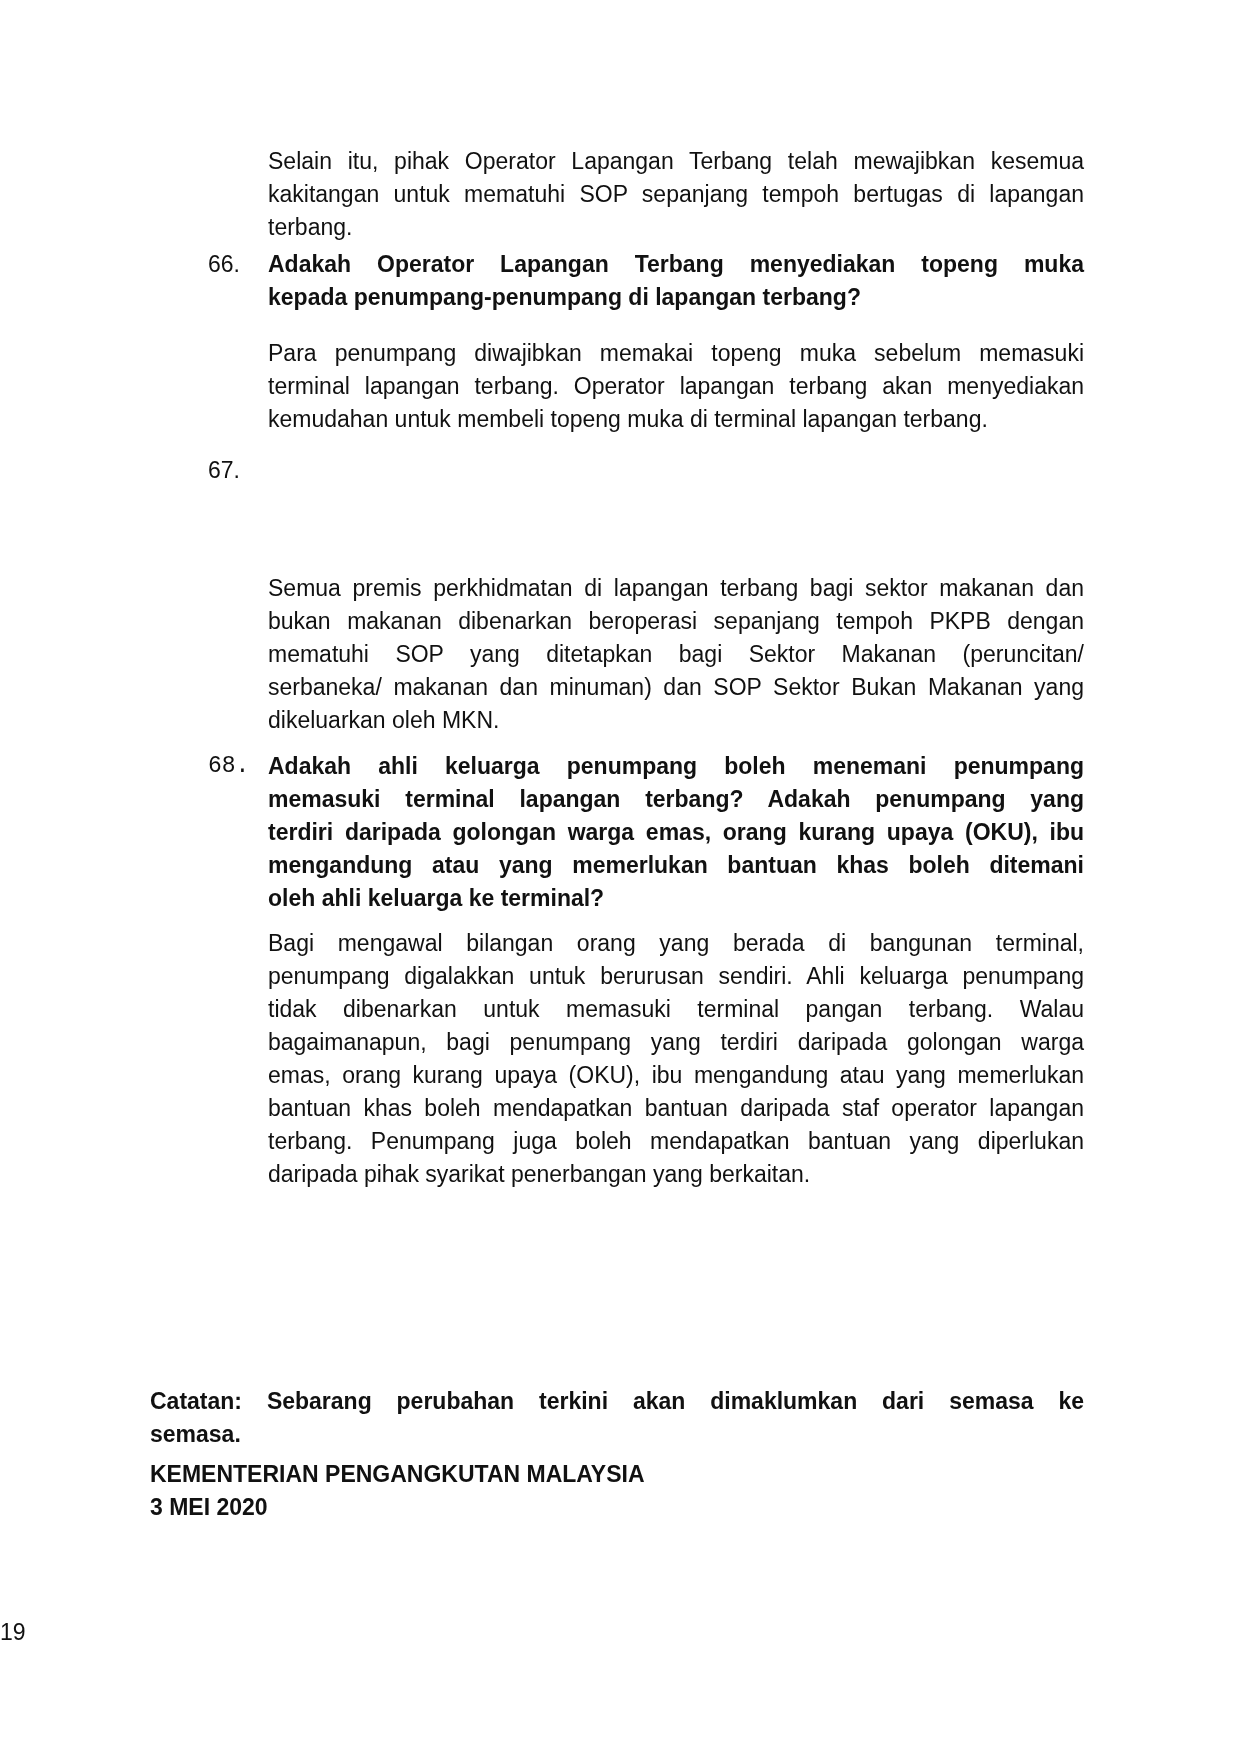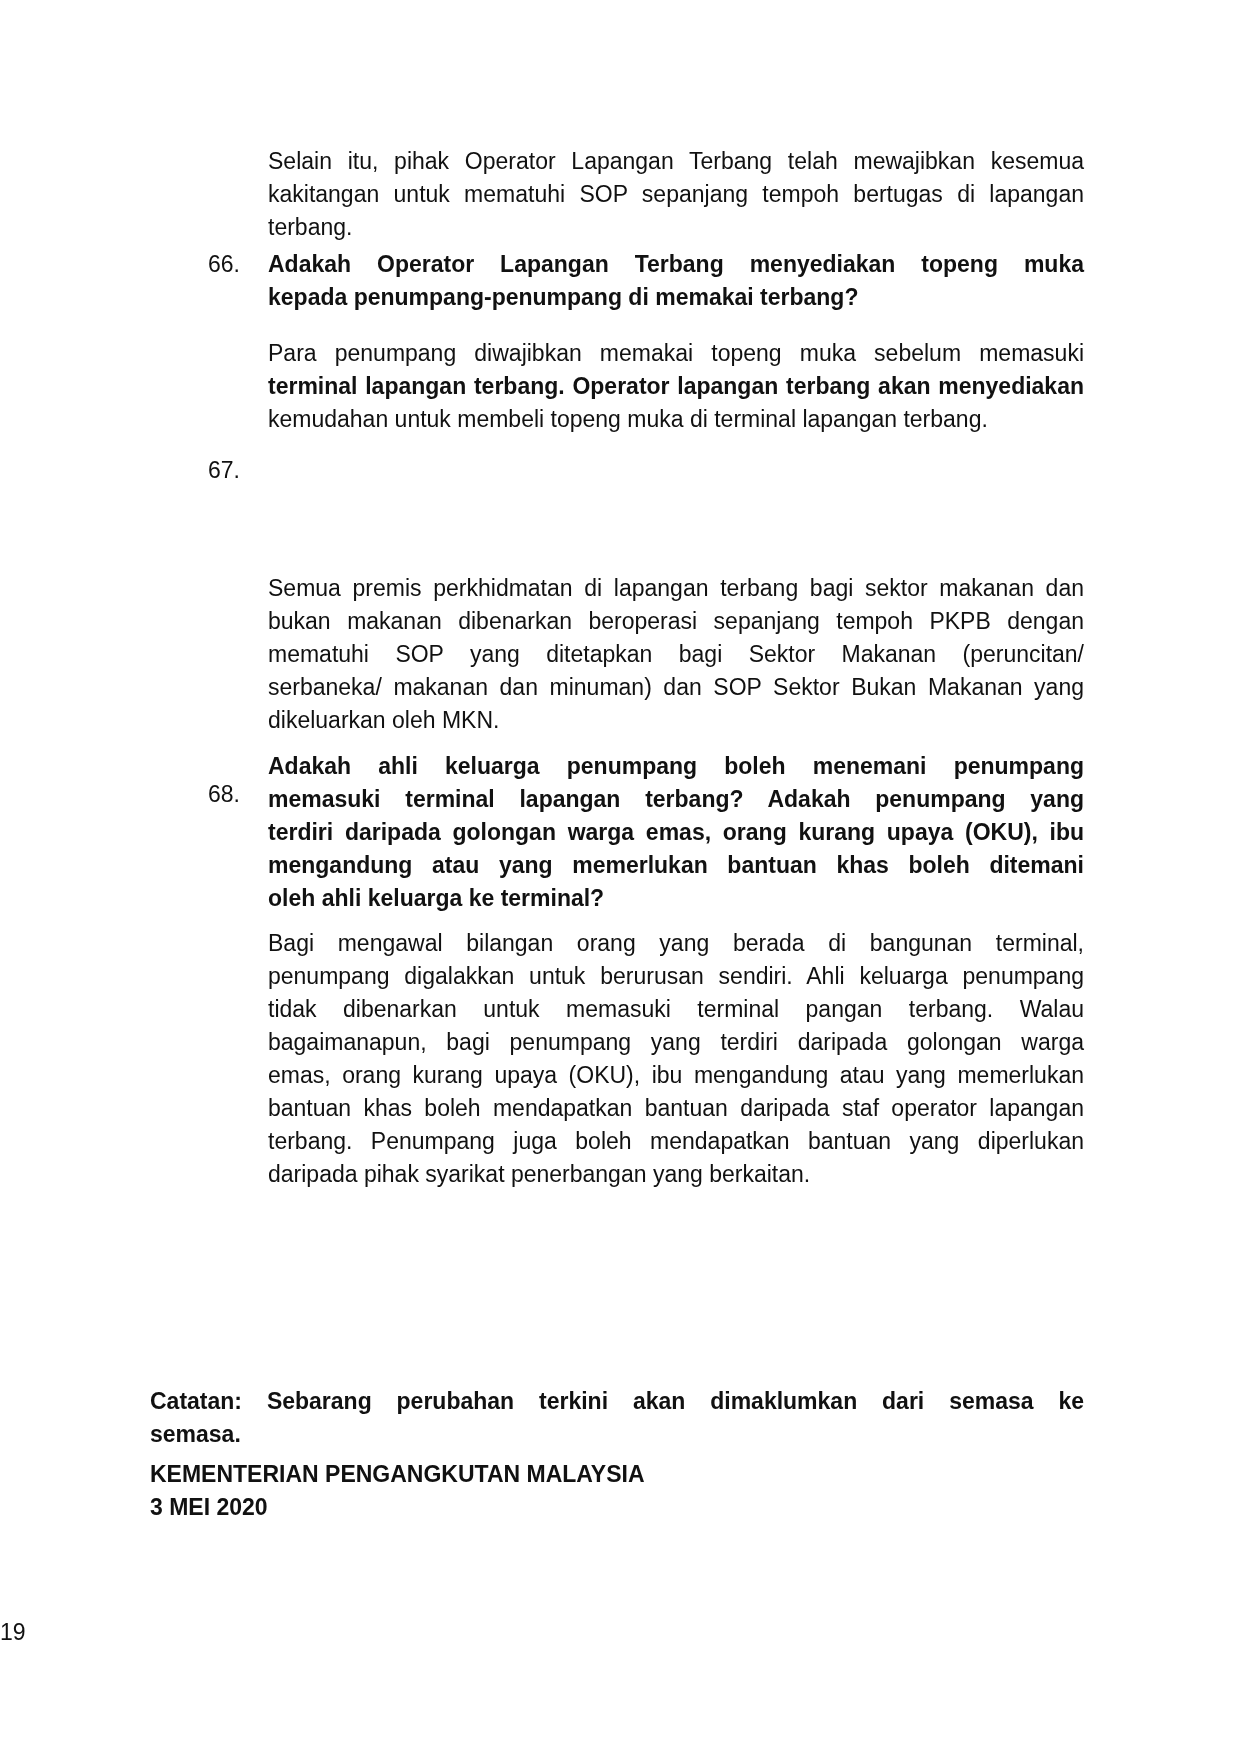--- a/index.html
+++ b/index.html
@@ -78,38 +78,38 @@
 
   <div class="block" style="top:145px;">
     <span class="line" style="white-space: normal;">Selain itu, pihak Operator Lapangan Terbang telah mewajibkan kesemua</span>
     <span class="line" style="white-space: normal;">kakitangan untuk mematuhi SOP sepanjang tempoh bertugas di lapangan</span>
     <span class="line last" style="white-space: normal;">terbang.</span>
   </div>
 
   <div class="qnum" style="top:248px;">66.</div>
   <div class="block bold" style="top:248px;">
     <span class="line" style="white-space: normal;">Adakah Operator Lapangan Terbang menyediakan topeng muka</span>
-    <span class="line last" style="white-space: normal;">kepada penumpang-penumpang di memakai terbang?</span>
+    <span class="line last" style="white-space: normal;">kepada penumpang-penumpang di lapangan terbang?</span>
   </div>
   <div class="block" style="top:337px;">
     <span class="line" style="white-space: normal;">Para penumpang diwajibkan memakai topeng muka sebelum memasuki</span>
-    <span class="line" style="white-space: normal; font-weight: bold;">terminal lapangan terbang. Operator lapangan terbang akan menyediakan</span>
+    <span class="line" style="white-space: normal;">terminal lapangan terbang. Operator lapangan terbang akan menyediakan</span>
     <span class="line last" style="white-space: normal;">kemudahan untuk membeli topeng muka di terminal lapangan terbang.</span>
   </div>
 
   <div class="qnum" style="top:454px;">67.</div>
   <div class="block" style="top:572px;">
     <span class="line" style="white-space: normal;">Semua premis perkhidmatan di lapangan terbang bagi sektor makanan dan</span>
     <span class="line" style="white-space: normal;">bukan makanan dibenarkan beroperasi sepanjang tempoh PKPB dengan</span>
     <span class="line" style="white-space: normal;">mematuhi SOP yang ditetapkan bagi Sektor Makanan (peruncitan/</span>
     <span class="line" style="white-space: normal;">serbaneka/ makanan dan minuman) dan SOP Sektor Bukan Makanan yang</span>
     <span class="line last" style="white-space: normal;">dikeluarkan oleh MKN.</span>
   </div>
 
-  <div class="qnum" style="top:778px;">68.</div>
+  <div class="qnum" style="top:750px;font-family:Liberation Mono, monospace;">68.</div>
   <div class="block bold" style="top:750px;">
     <span class="line" style="white-space: normal;">Adakah ahli keluarga penumpang boleh menemani penumpang</span>
     <span class="line" style="white-space: normal;">memasuki terminal lapangan terbang? Adakah penumpang yang</span>
     <span class="line" style="white-space: normal;">terdiri daripada golongan warga emas, orang kurang upaya (OKU), ibu</span>
     <span class="line" style="white-space: normal;">mengandung atau yang memerlukan bantuan khas boleh ditemani</span>
     <span class="line last" style="white-space: normal;">oleh ahli keluarga ke terminal?</span>
   </div>
   <div class="block" style="top:927px;">
     <span class="line" style="white-space: normal;">Bagi mengawal bilangan orang yang berada di bangunan terminal,</span>
     <span class="line" style="white-space: normal;">penumpang digalakkan untuk berurusan sendiri. Ahli keluarga penumpang</span>

